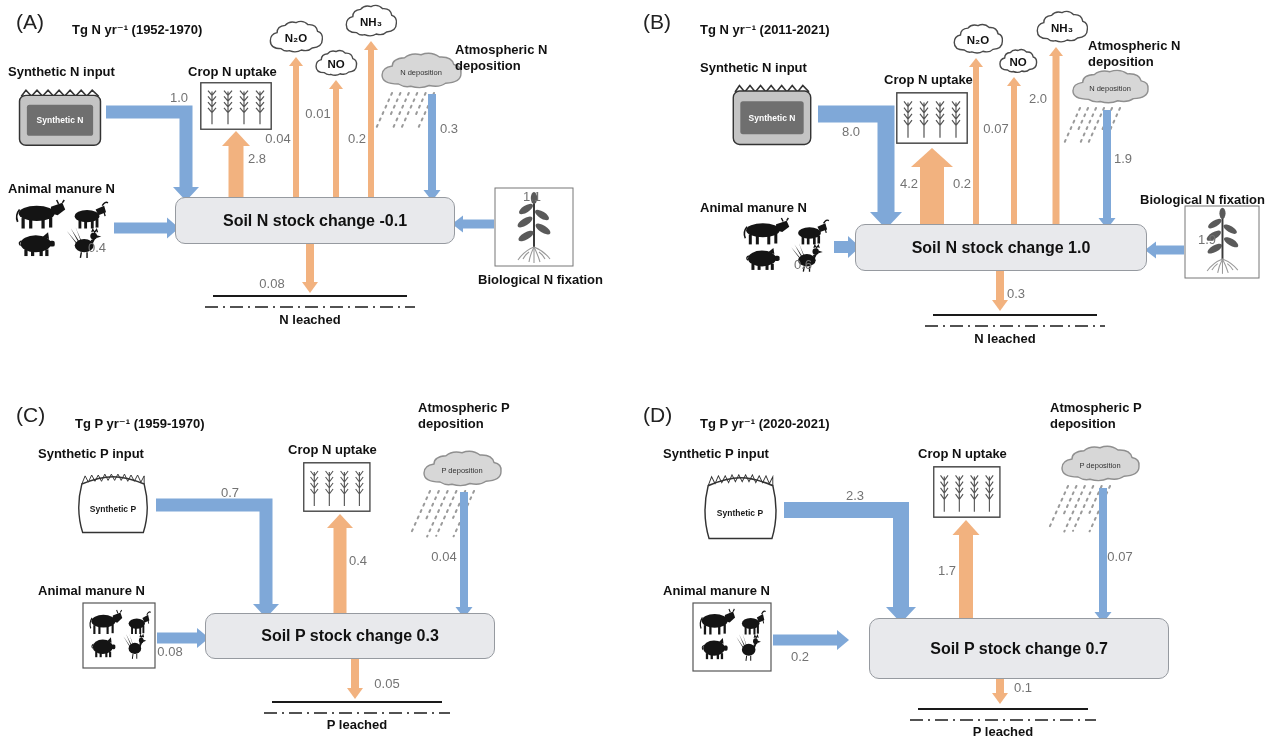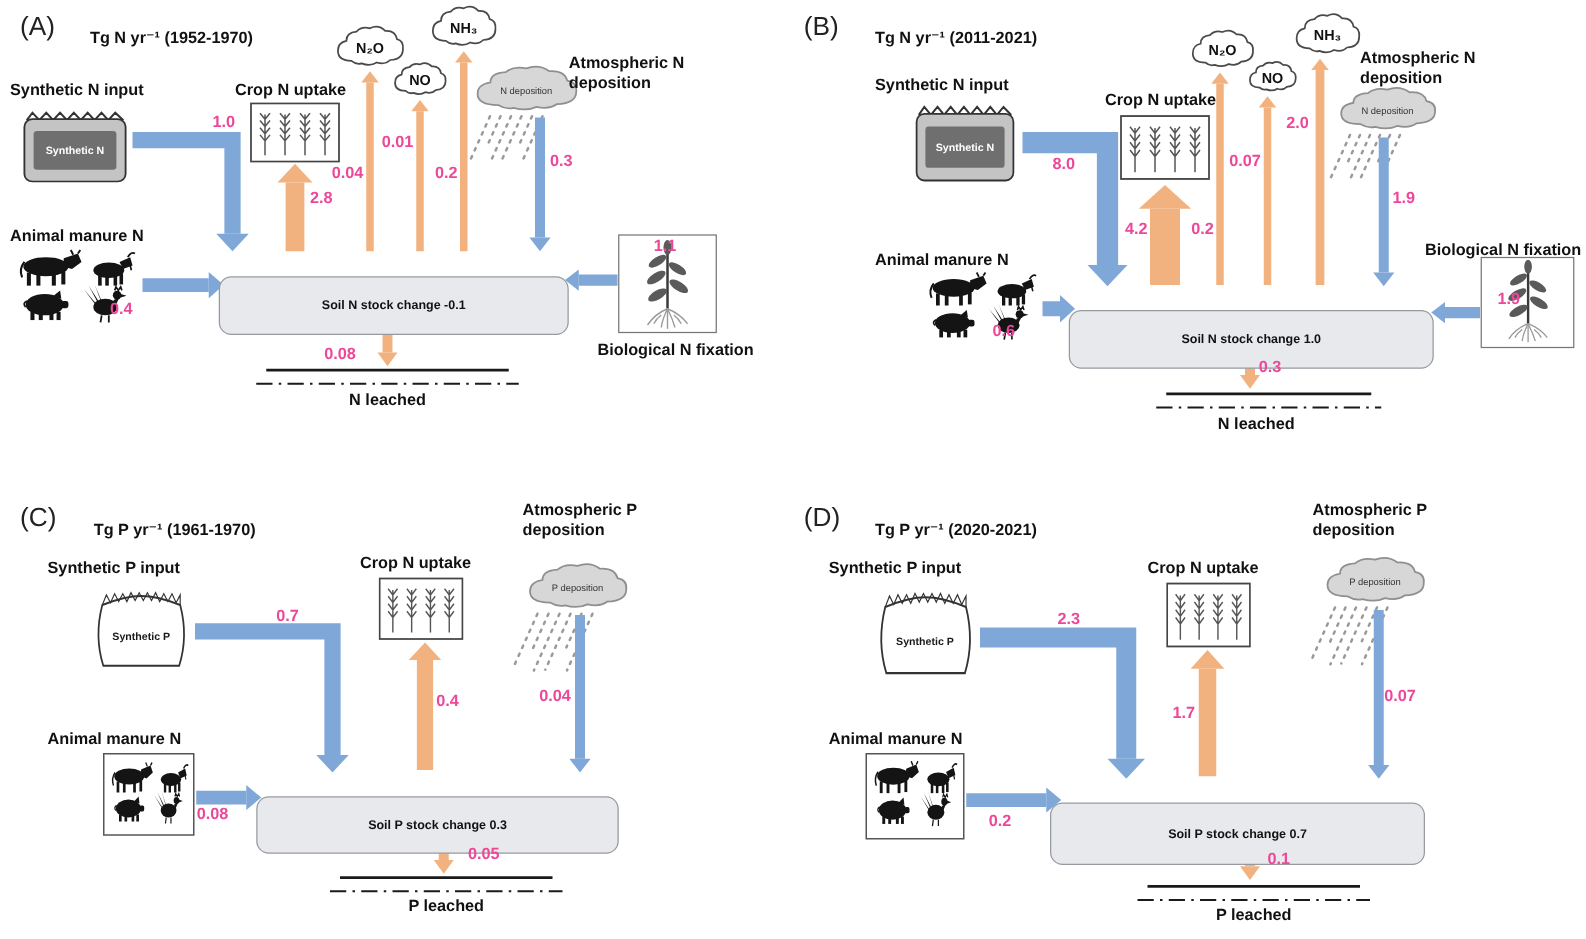--- a/index.html
+++ b/index.html
@@ -1,27 +1,27 @@
 <!DOCTYPE html>
 <html style="--arrow-blue: #7fa8d8; --arrow-orange: #f2b27f; --soil-fill: #e8e9ec; --soil-border: #969aa0;"><head>
 <meta charset="utf-8">
 <style>
   * { margin:0; padding:0; box-sizing:border-box; }
   html,body { background:#fff; font-family:"Liberation Sans","DejaVu Sans",sans-serif; }
   #canvas { position:relative; width:1269px; height:751px; background:#fff; overflow:hidden; }
   #gfx { position:absolute; left:0; top:0; }
   .letter { position:absolute; font-size:21px; font-weight:400; color:#222; white-space:nowrap; }
   .hlabel { position:absolute; font-size:13px; font-weight:700; color:#111; white-space:nowrap; }
-  .val { position:absolute; font-size:13px; font-weight:700; color:#ec4899; white-space:nowrap;
+  .val { position:absolute; font-size:13px; font-weight:400; color:#737373; white-space:nowrap;
          transform:translate(-50%,-50%); }
   .dep-label { position:absolute; font-size:13px; font-weight:700; color:#111; line-height:1.2; }
   .cx { transform:translateX(-50%); }
   .soil-box { position:absolute; display:flex; align-items:center; justify-content:center;
               background:var(--soil-fill,#e8e9ec); border:1.5px solid var(--soil-border,#969aa0);
-              border-radius:10px; font-size:10px; font-weight:700; color:#111; text-align:center;margin-top:24px; }
+              border-radius:10px; font-size:16px; font-weight:700; color:#111; text-align:center; }
   svg text { font-family:"Liberation Sans","DejaVu Sans",sans-serif; }
   .gas-text { font-size:11.5px; font-weight:700; fill:#111; text-anchor:middle; }
   .depcloud-text { font-size:7.5px; fill:#333; text-anchor:middle; }
   .bag-text-light { font-size:8.5px; font-weight:700; fill:#fff; text-anchor:middle; }
   .bag-text-dark { font-size:8.5px; font-weight:700; fill:#1a1a1a; text-anchor:middle; }
 </style>
 </head>
 <body>
 
 <div id="canvas">
@@ -354,21 +354,21 @@
 <div class="val" style="left:1038px;top:98px">2.0</div>
 <div class="dep-label" style="left:1088px;top:38px;width:95px">Atmospheric N deposition</div>
 <div class="val" style="left:1123px;top:158px">1.9</div>
 <div class="hlabel" style="left:1140px;top:192px">Biological N fixation</div>
 <div class="val" style="left:1207px;top:239px">1.9</div>
 <div class="soil-box" style="left:855px;top:224px;width:292px;height:47px">Soil N stock change 1.0</div>
 <div class="val" style="left:1016px;top:293px">0.3</div>
 <div class="hlabel cx" style="left:1005px;top:331px">N leached</div>
 
 <div class="letter" style="left:16px;top:403px">(C)</div>
-<div class="hlabel" style="left:75px;top:416px">Tg P yr⁻¹ (1961-1970)</div>
+<div class="hlabel" style="left:75px;top:416px">Tg P yr⁻¹ (1959-1970)</div>
 <div class="hlabel" style="left:38px;top:446px">Synthetic P input</div>
 <div class="val" style="left:230px;top:492px">0.7</div>
 <div class="hlabel" style="left:38px;top:583px">Animal manure N</div>
 <div class="val" style="left:170px;top:651px">0.08</div>
 <div class="hlabel" style="left:288px;top:442px">Crop N uptake</div>
 <div class="val" style="left:358px;top:560px">0.4</div>
 <div class="dep-label" style="left:418px;top:400px;width:100px">Atmospheric P deposition</div>
 <div class="val" style="left:444px;top:556px">0.04</div>
 <div class="soil-box" style="left:205px;top:613px;width:290px;height:46px">Soil P stock change 0.3</div>
 <div class="val" style="left:387px;top:683px">0.05</div>
@@ -377,17 +377,17 @@
 <div class="letter" style="left:643px;top:403px">(D)</div>
 <div class="hlabel" style="left:700px;top:416px">Tg P yr⁻¹ (2020-2021)</div>
 <div class="hlabel" style="left:663px;top:446px">Synthetic P input</div>
 <div class="val" style="left:855px;top:495px">2.3</div>
 <div class="hlabel" style="left:663px;top:583px">Animal manure N</div>
 <div class="val" style="left:800px;top:656px">0.2</div>
 <div class="hlabel" style="left:918px;top:446px">Crop N uptake</div>
 <div class="val" style="left:947px;top:570px">1.7</div>
 <div class="dep-label" style="left:1050px;top:400px;width:105px">Atmospheric P deposition</div>
 <div class="val" style="left:1120px;top:556px">0.07</div>
-<div class="soil-box" style="left:840px;top:618px;width:300px;height:50px">Soil P stock change 0.7</div>
+<div class="soil-box" style="left:869px;top:618px;width:300px;height:61px">Soil P stock change 0.7</div>
 <div class="val" style="left:1023px;top:687px">0.1</div>
 <div class="hlabel cx" style="left:1003px;top:724px">P leached</div>
 
 </div>
 
 </body></html>

